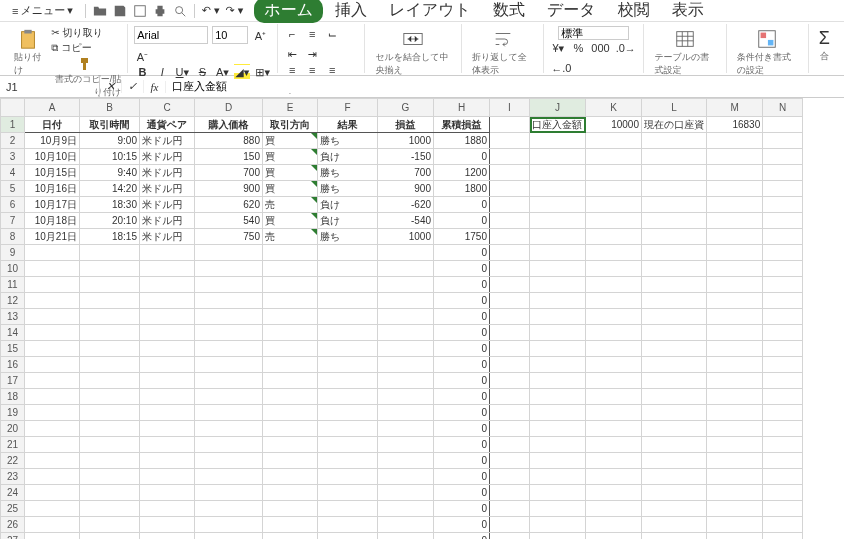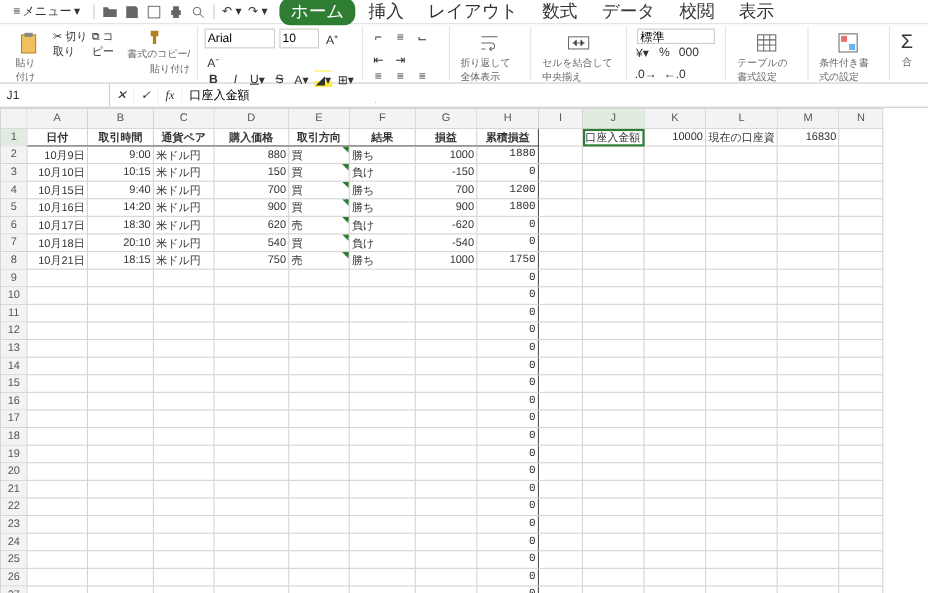--- a/index.html
+++ b/index.html
@@ -39,21 +39,21 @@
 table.grid th { background: #f3f3f3; font-weight: normal; text-align: center; color: #555; position: sticky; }
 table.grid thead th { top: 0; z-index: 2; height: 18px; }
 table.grid th.rowhdr { width: 24px; left: 0; z-index: 1; text-align: center; }
 .corner { width: 24px; background: #f3f3f3; border: 1px solid #d4d4d4; position: sticky; top:0; left:0; z-index:3; }
 td.ralign { text-align: right; }
 td.lalign { text-align: left; }
 td.center { text-align: center; font-weight: bold; }
 .thick-top { border-top: 1.5px solid #555 !important; }
 .thick-bottom { border-bottom: 1.5px solid #555 !important; }
 .thick-left { border-left: 1.5px solid #555 !important; }
-.thick-right { border-right: 1.5px solid #555 !important; font-family: Liberation Mono, monospace; }
+.thick-right { border-right: 1.5px solid #555 !important; }
 .sel { outline: 2px solid #2e7d32; outline-offset: -2px; }
 .hdr-sel { background: #e0ece0 !important; }
 .mark { position: relative; }
 .mark::after { content: ""; position: absolute; top: 0; right: 0; border: 3px solid transparent; border-top-color: #2e7d32; border-right-color: #2e7d32; }
 </style>
 </head>
 <body>
 
 <div class="menubar">
   <div class="menu-btn">≡ <span>メニュー</span> ▾</div>
@@ -101,35 +101,35 @@
 <div class="ribbon">
   <div class="rgroup">
     <div style="display:flex;gap:6px;align-items:flex-start">
       <div class="big-btn">
         <svg class="glyph" viewBox="0 0 24 24">
             <rect x="5" y="4" width="14" height="18" fill="#f0c060" stroke="#b08020"></rect>
             <rect x="8" y="2" width="8" height="4" fill="#888"></rect>
           </svg>
         <span class="label">貼り付け</span>
       </div>
-      <div style="display:flex;flex-direction:row;gap:1px">
+      <div style="display:flex;flex-direction:column;gap:1px">
         <div style="font-size:10px;cursor:pointer">✂ <span>切り取り</span></div>
         <div style="font-size:10px;cursor:pointer">⧉ <span>コピー</span></div>
         <div class="big-btn" style="padding:0">
           <svg width="16" height="16" viewBox="0 0 16 16">
               <path fill="#b08020" d="M3 2h7v5H3zM5 7h3v7H5z"></path>
             </svg>
           <span class="label" style="text-align:right">書式のコピー/貼り付け</span>
         </div>
       </div>
     </div>
   </div>
   <div class="rgroup" style="min-width:150px">
     <div class="icons">
-      <input class="font-select" style="width: 64px;" value="Arial">
+      <input class="font-select" style="width: 74px;" value="Arial">
       <input class="size-select" value="10" style="">
       <span class="rbtn">A⁺</span>
       <span class="rbtn">A⁻</span>
     </div>
     <div class="icons">
       <span class="rbtn">
           <b>B</b>
         </span>
       <span class="rbtn">
           <i>I</i>
@@ -154,32 +154,32 @@
     <div class="icons">
       <span class="rbtn">≡</span>
       <span class="rbtn">≡</span>
       <span class="rbtn">≡</span>
       <span class="rbtn">↗</span>
     </div>
   </div>
   <div class="rgroup">
     <div class="big-btn">
       <svg class="glyph" viewBox="0 0 24 24">
-          <path fill="none" stroke="#666" d="M4 6h16M4 12h10a3 3 0 010 6h-2m0 0l2-2m-2 2l2 2M4 18h4"></path>
-        </svg>
-      <span class="label">折り返して全体表示</span>
-    </div>
-  </div>
-  <div class="rgroup">
-    <div class="big-btn">
-      <svg class="glyph" viewBox="0 0 24 24">
           <rect x="2" y="6" width="20" height="12" fill="none" stroke="#666"></rect>
           <path stroke="#666" d="M6 12h12M10 9l-3 3 3 3M14 9l3 3-3 3"></path>
         </svg>
       <span class="label">セルを結合して中央揃え</span>
+    </div>
+  </div>
+  <div class="rgroup">
+    <div class="big-btn">
+      <svg class="glyph" viewBox="0 0 24 24">
+          <path fill="none" stroke="#666" d="M4 6h16M4 12h10a3 3 0 010 6h-2m0 0l2-2m-2 2l2 2M4 18h4"></path>
+        </svg>
+      <span class="label">折り返して全体表示</span>
     </div>
   </div>
   <div class="rgroup" style="min-width:90px">
     <input class="font-select" style="width: 71px;" value="標準">
     <div class="icons">
       <span class="rbtn">¥▾</span>
       <span class="rbtn">%</span>
       <span class="rbtn">000</span>
       <span class="rbtn">.0→</span>
       <span class="rbtn">←.0</span>

